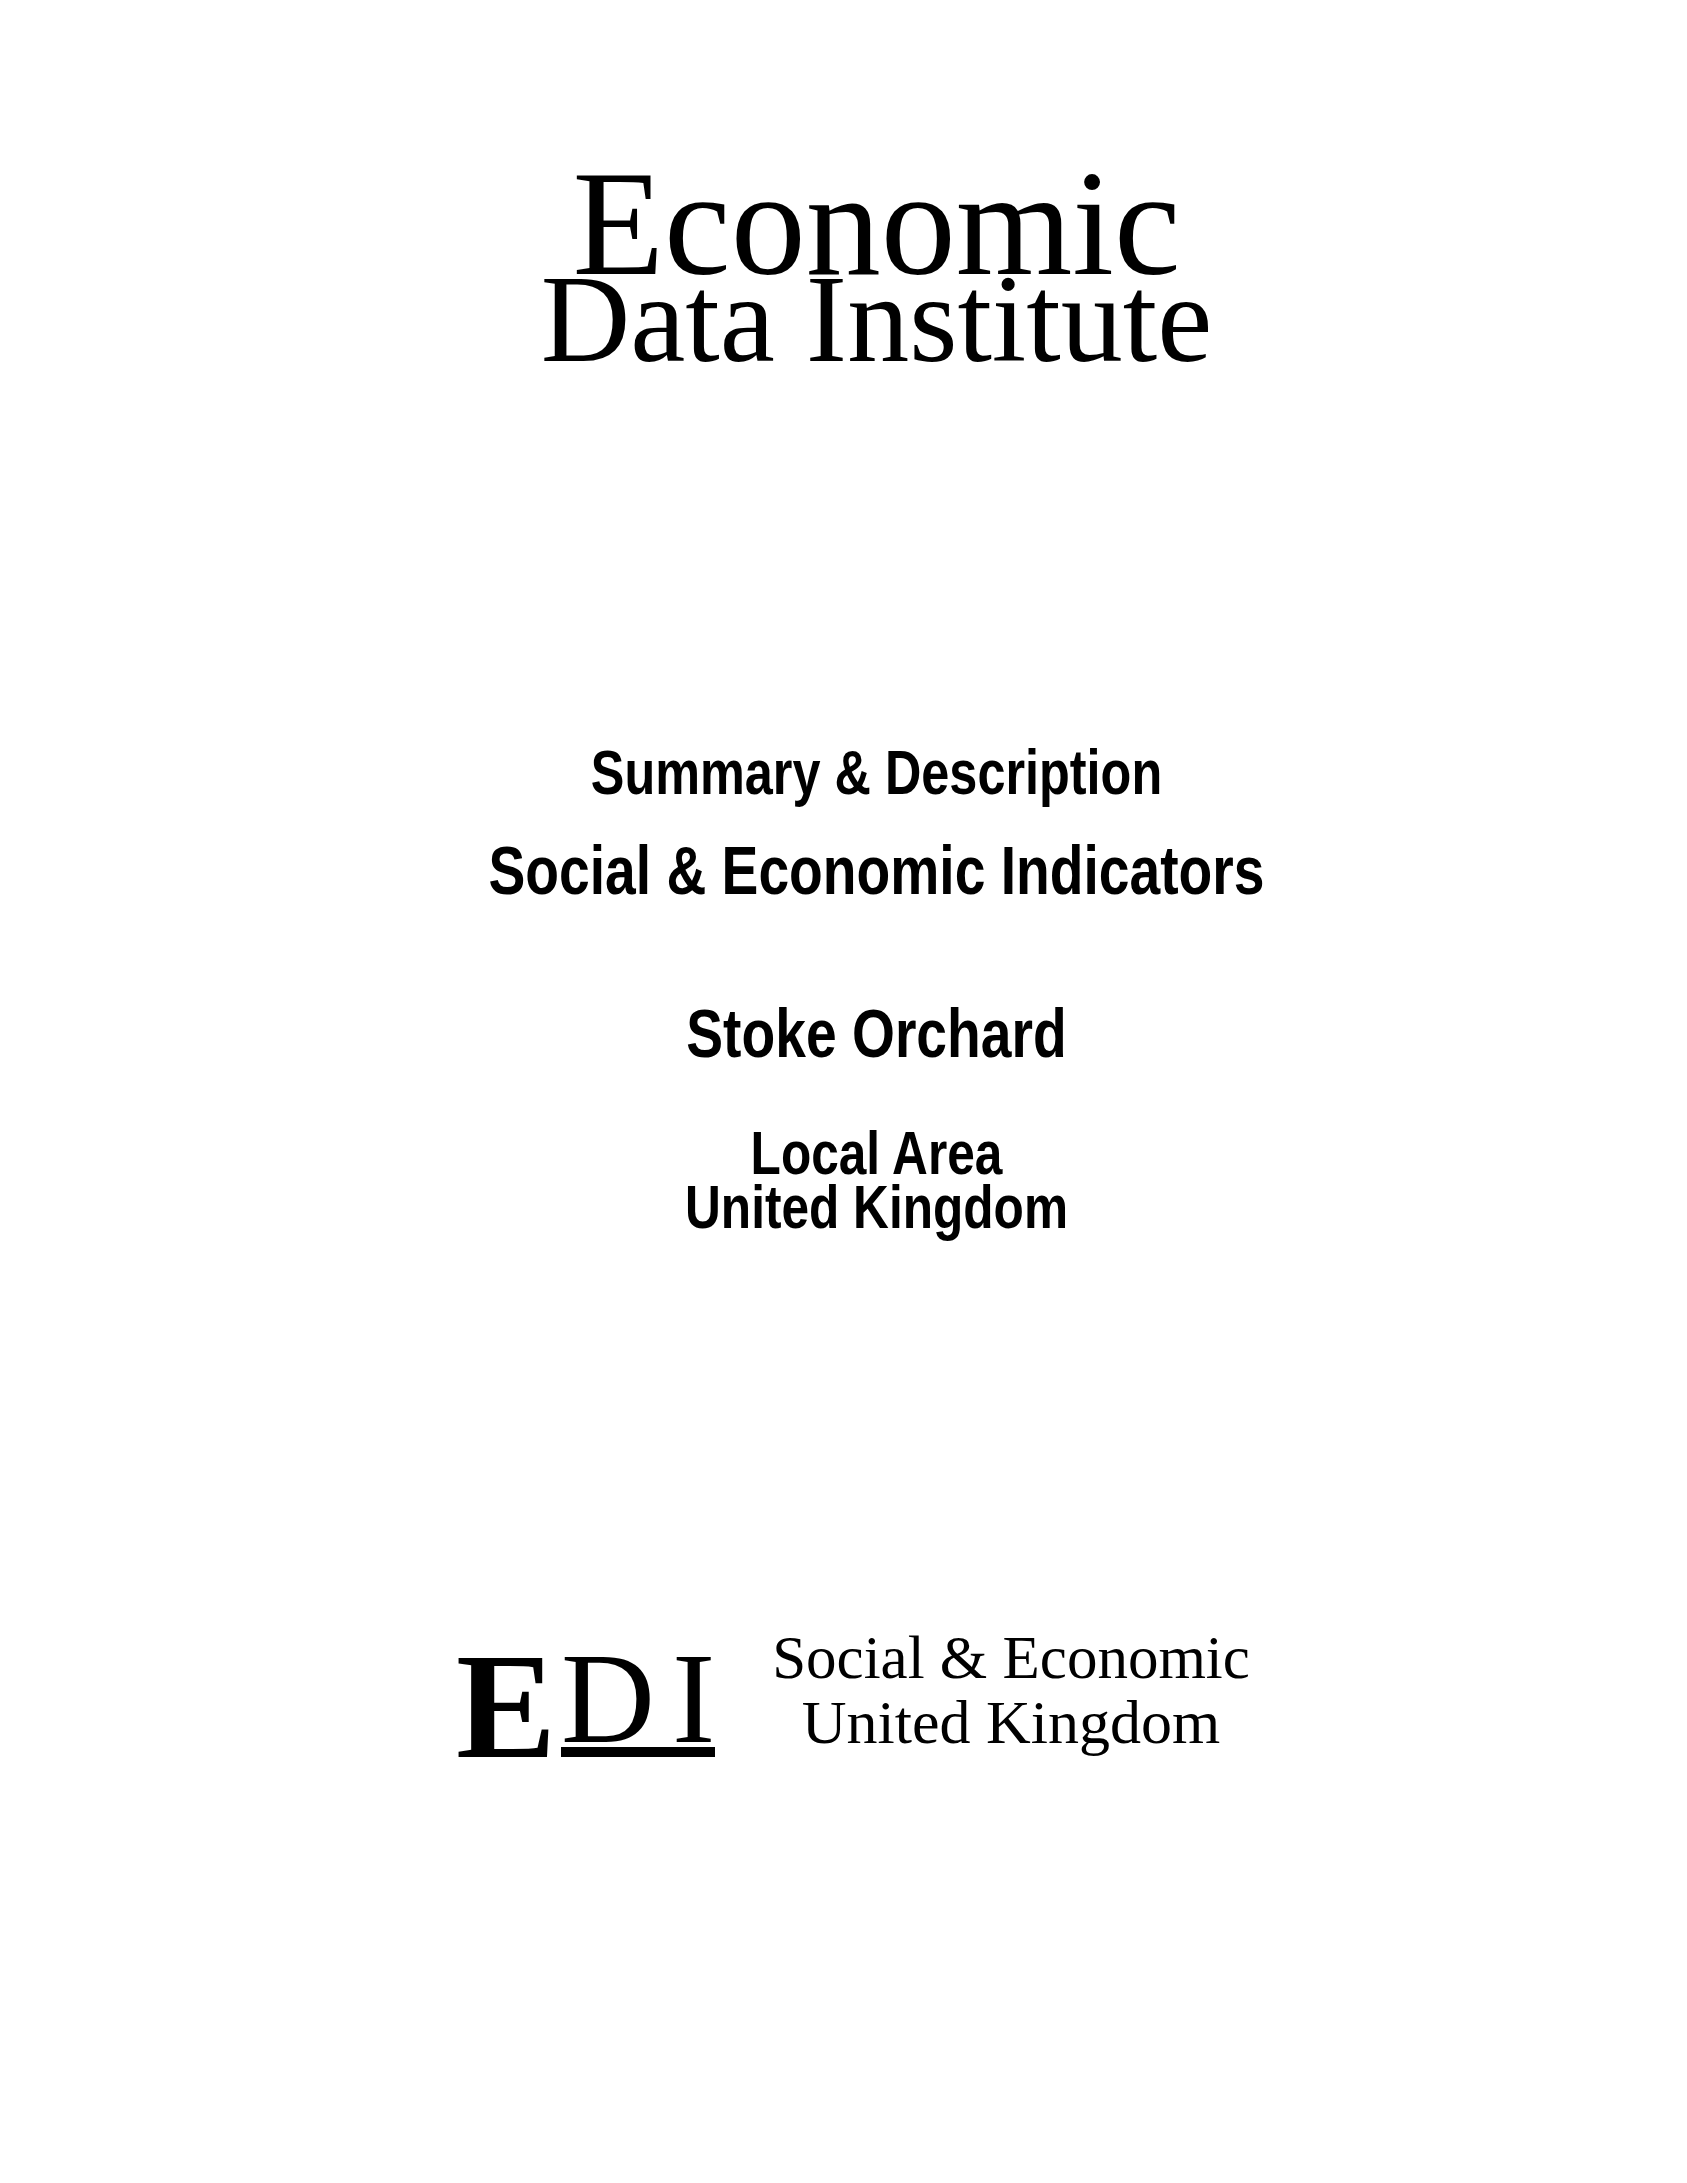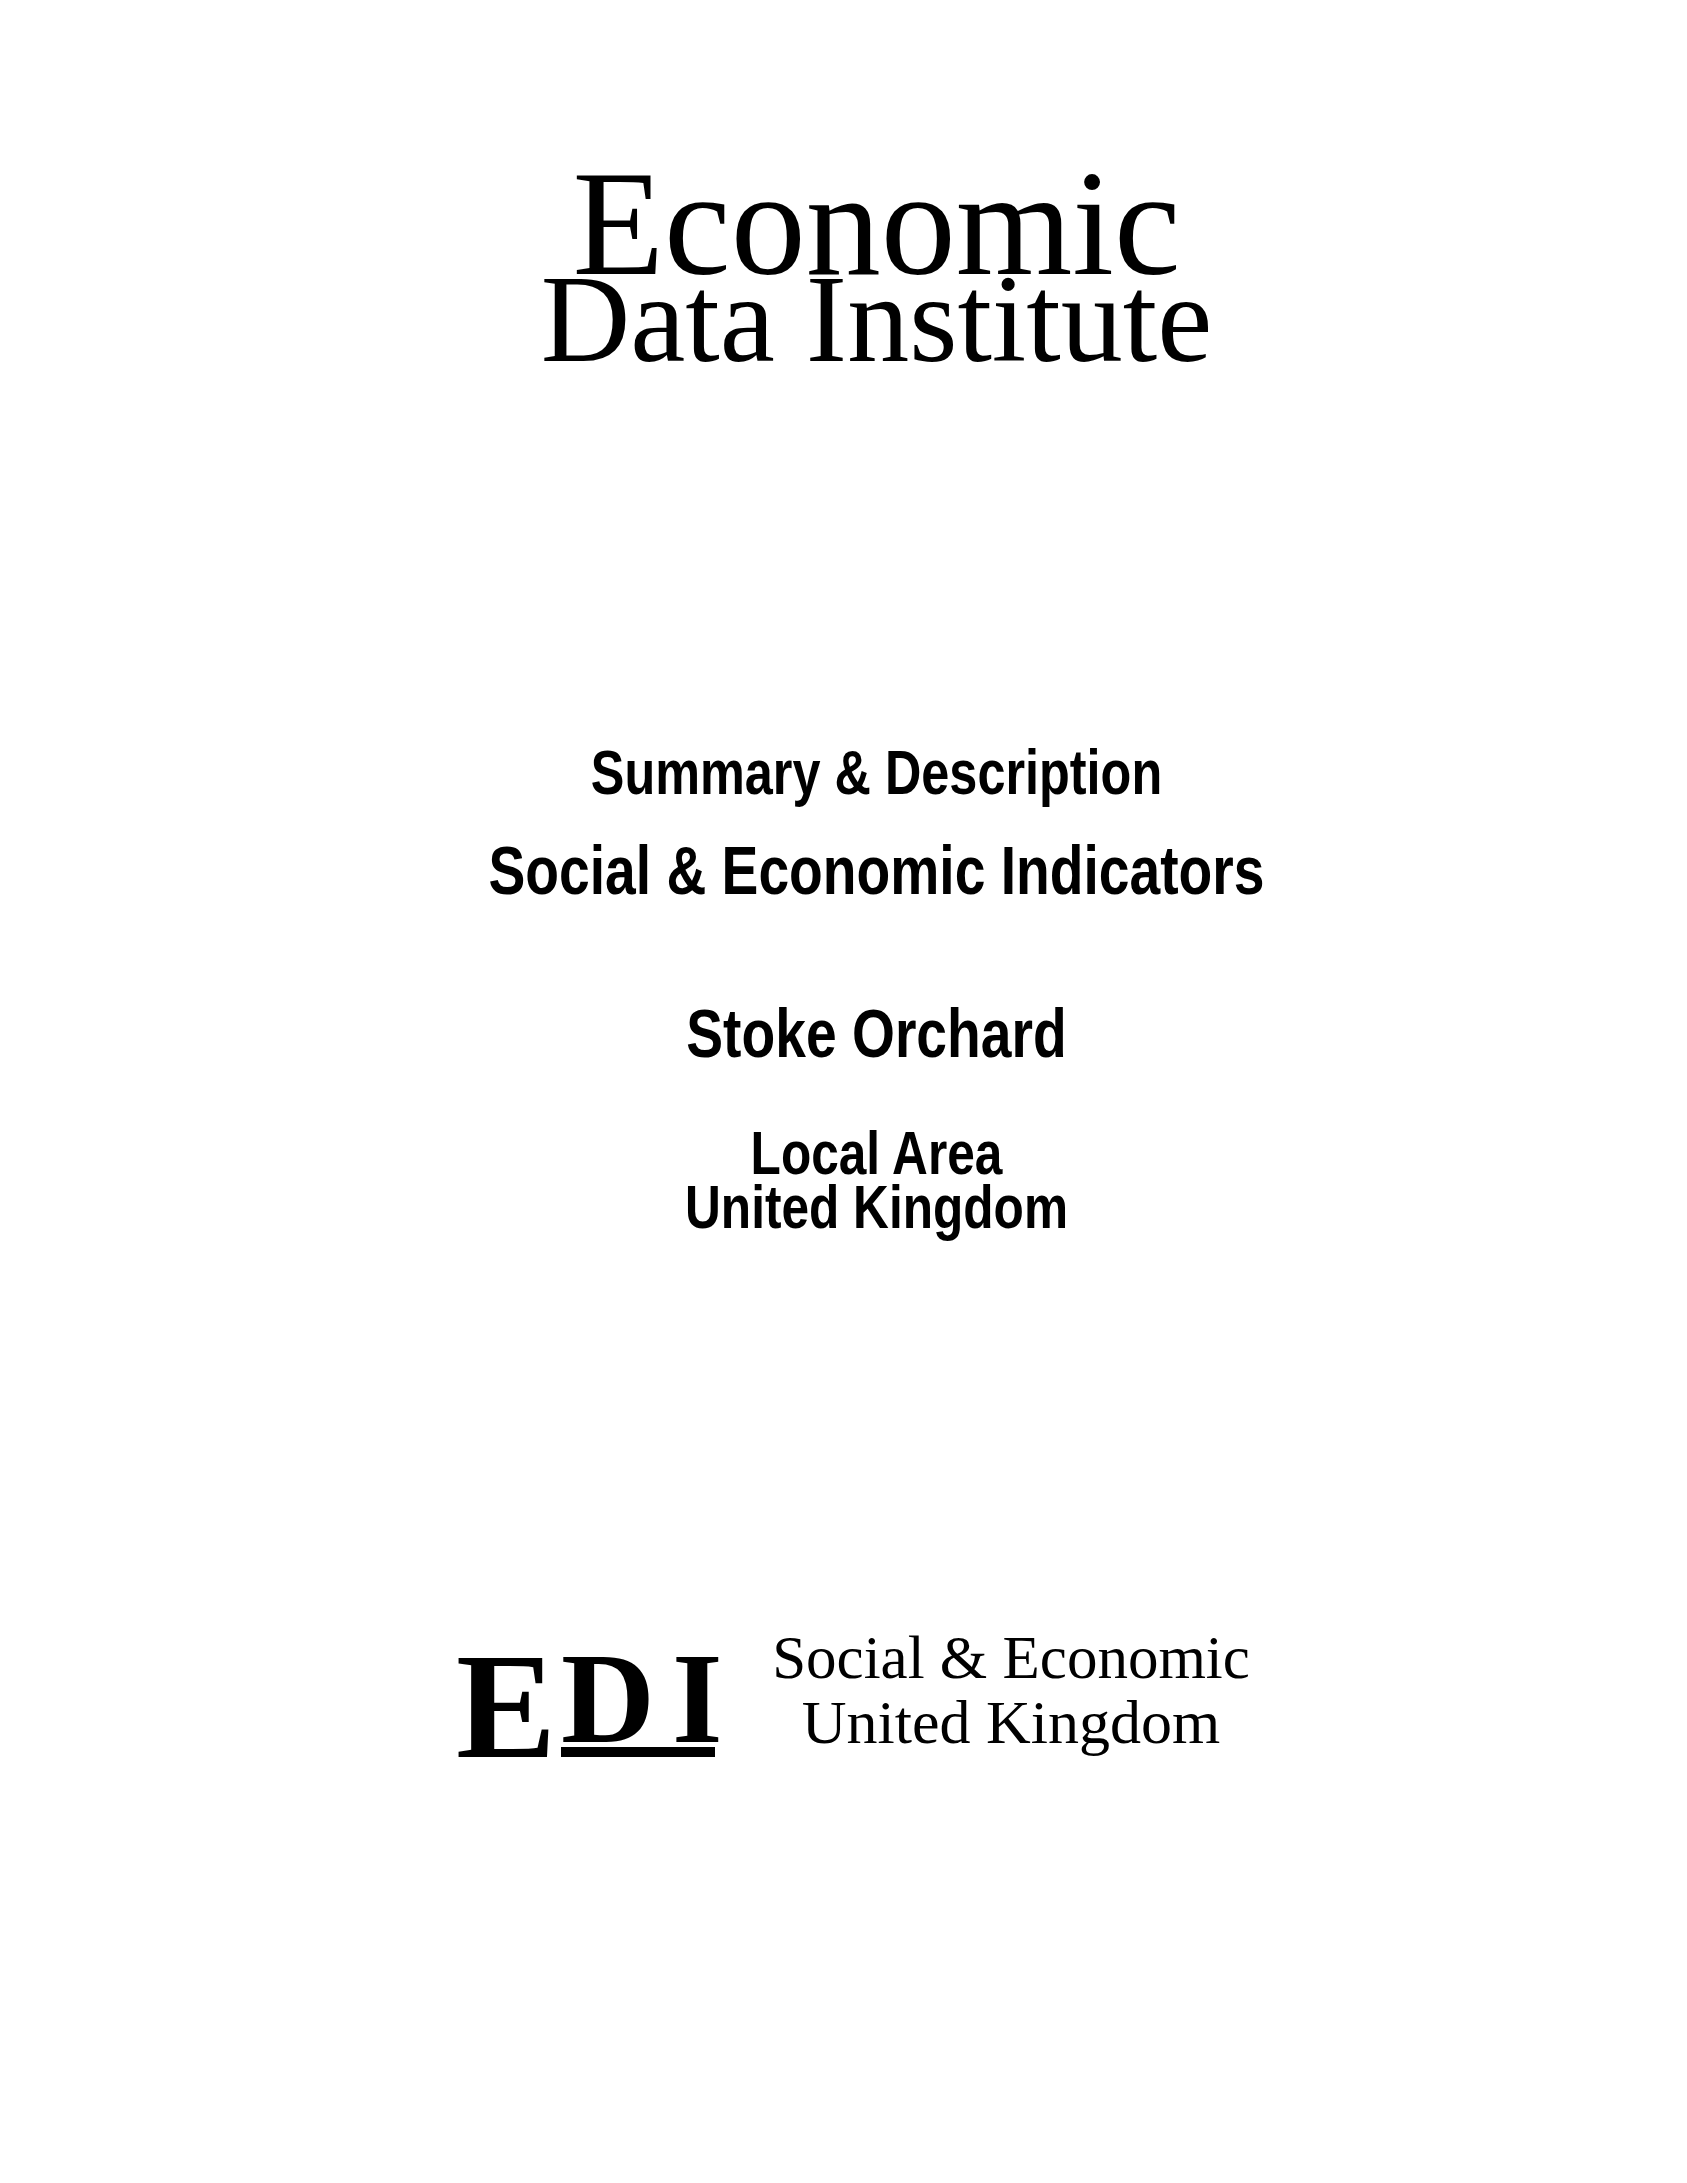--- a/index.html
+++ b/index.html
@@ -37,21 +37,21 @@
     transform: scaleX(0.8);
   }
   .report-type  { top: 741px; font-size: 63px;  }
   .report-title { top: 836px; font-size: 69px; }
   .place-name   { top: 999px; font-size: 69px; }
   .geo-level    { top: 1122px; font-size: 62px;  }
   .country      { top: 1176px; font-size: 62px;  }
   
   .abs { position: absolute; line-height: 1; white-space: nowrap; }
   .edi-e  { left: 456px; top: 1631px; font-size: 150px; font-weight: 700; }
-  .edi-di { left: 561px; top: 1633px; font-size: 130px; font-weight: 700; letter-spacing: 17px; }
+  .edi-di { left: 561px; top: 1633px; font-size: 130px; font-weight: 400; letter-spacing: 17px; }
   .edi-underline { position: absolute; left: 561px; top: 1747px; width: 154px; height: 10px; }
   .tagline { position: absolute; left: 721px; width: 580px; text-align: center; line-height: 1; white-space: nowrap; font-weight: 400; }
   .tagline-1 { top: 1627px; font-size: 61px; }
   .tagline-2 { top: 1691px; font-size: 62px;  }
 </style>
 </head>
 <body style="background: rgb(255, 255, 255);">
 
 <div class="page" style="background: rgb(255, 255, 255); color: rgb(0, 0, 0);">
 

